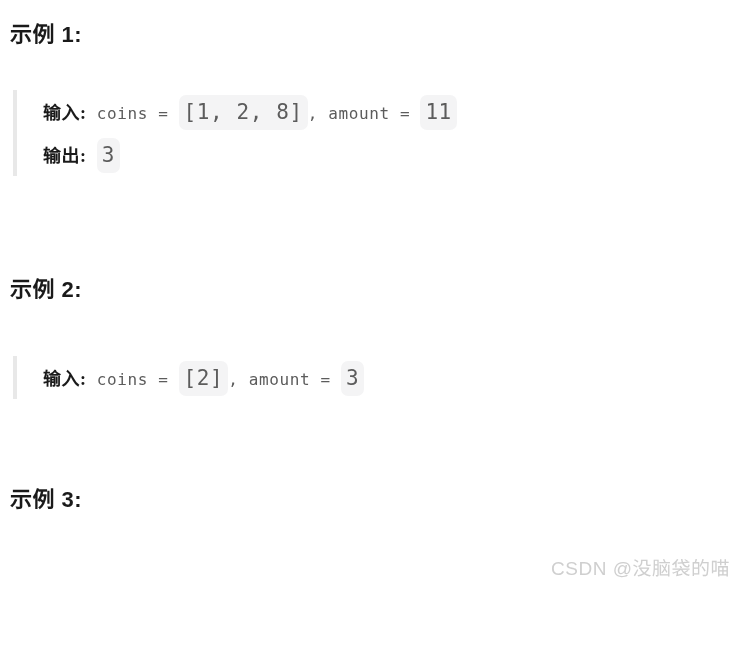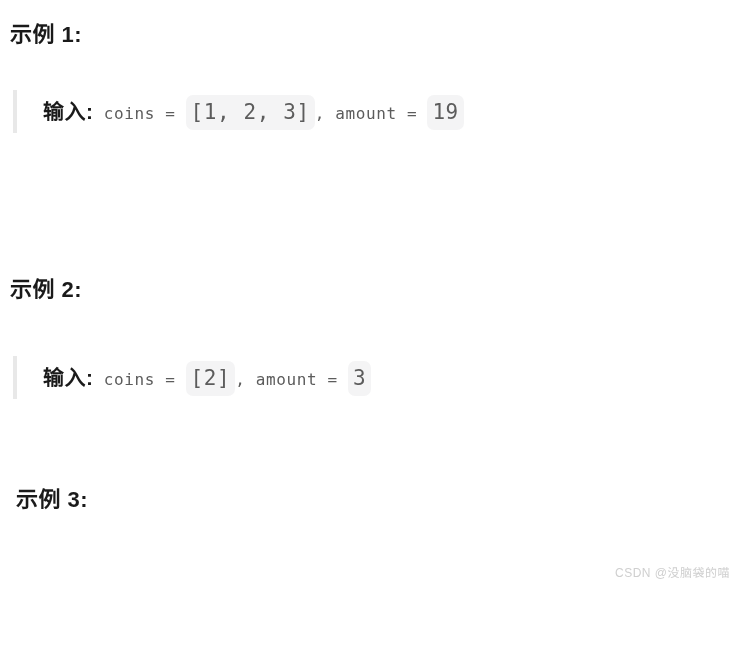--- a/index.html
+++ b/index.html
@@ -47,24 +47,24 @@
 
   .quote-line {
     display: block;
     white-space: nowrap;
     line-height: 43px;
     height: 43px;
     font-size: 22px;
   }
 
   .label {
-    font-family: Liberation Sans, sans-serif;
+    font-family: Liberation Serif, serif;
     font-weight: bold;
     color: #1a1a1a;
-    font-size: 21px;
+    font-size: 18px;
     letter-spacing: 0.5px;
   }
 
   .code {
     font-family: "DejaVu Sans Mono", "Liberation Mono", monospace;
     color: #5c5c5c;
     font-size: 16px;
     letter-spacing: 0.6px;
   }
 
@@ -77,44 +77,47 @@
     border-radius: 7px;
     padding: 5px 5px 6px 5px;
   }
 
   
   .watermark {
     position: absolute;
     right: 12px;
     bottom: 12px;
     font-family: "Liberation Sans", "DejaVu Sans", sans-serif;
-    font-size: 12px;
+    font-size: 19px;
     color: #cfcfcf;
     letter-spacing: 0.5px;
     white-space: nowrap;
   }
 
   
   #heading-1  { position: absolute; left: 10px;  top: 22px;  }
   #block-1    { position: absolute; left: 13px;  top: 90px;  }
   #heading-2  { position: absolute; left: 10px;  top: 277px; }
   #block-2    { position: absolute; left: 13px;  top: 356px; }
-  #heading-3  { position: absolute; left: 16px;  top: 487px; }
+  #heading-3  { position: absolute; left: 10px;  top: 487px; }
   #block-3    { position: absolute; left: 13px;  top: 558px; }
 </style>
 </head>
 <body>
 
 <div class="page">
 
   <h3 class="example-heading" id="heading-1">示例 1:</h3>
 
   <blockquote class="quote-block" id="block-1">
     <span class="quote-line">
-      <span class="label">输入:</span><span class="code"> coins = </span><span class="chip">[1, 2, 3]</span><span class="code">, amount = </span><span class="chip">19</span>
+      <span class="label">输入:</span><span class="code"> coins = </span><span class="chip">[1, 2, 8]</span><span class="code">, amount = </span><span class="chip">11</span>
+    </span>
+    <span class="quote-line">
+      <span class="label">输出:</span><span class="code"> </span><span class="chip">3</span>
     </span>
   </blockquote>
 
   <h3 class="example-heading" id="heading-2">示例 2:</h3>
 
   <blockquote class="quote-block" id="block-2">
     <span class="quote-line">
       <span class="label">输入:</span><span class="code"> coins = </span><span class="chip">[2]</span><span class="code">, amount = </span><span class="chip">3</span>
     </span>
   </blockquote>

